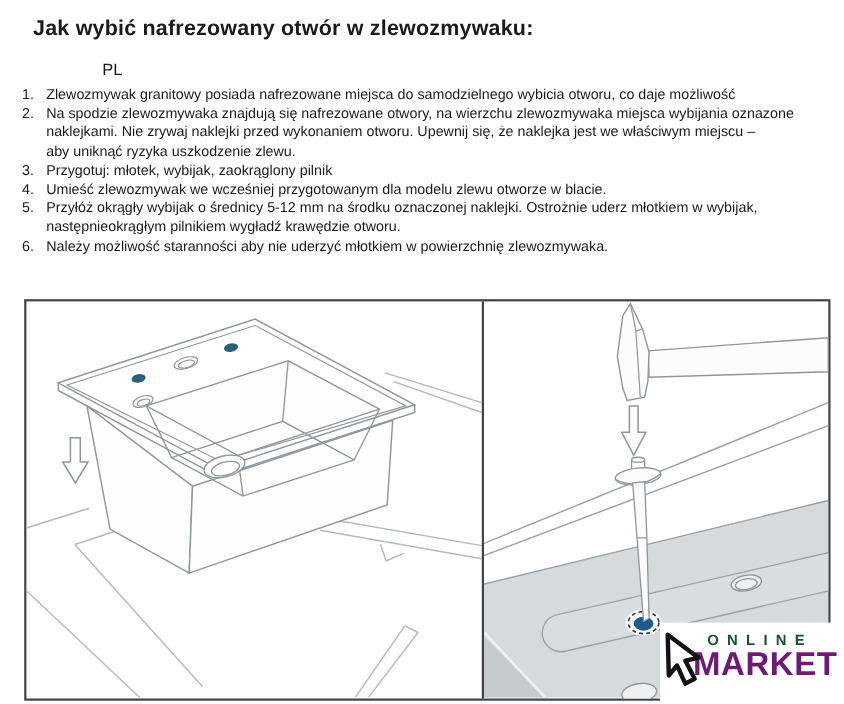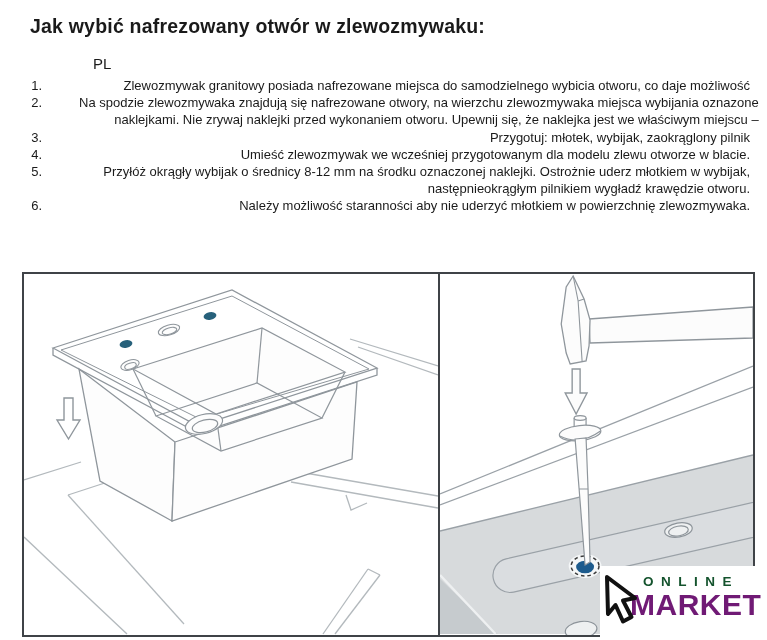--- a/index.html
+++ b/index.html
@@ -1,23 +1,23 @@
 <!DOCTYPE html>
 <html><head>
 <meta charset="utf-8">
 <style>
   html,body{margin:0;padding:0;background:#fff;}
   #page{position:relative;width:767px;height:640px;background:#ffffff;overflow:hidden;
-        font-family:"Liberation Sans","DejaVu Sans",sans-serif;color:#1a1a1a;text-align:right;}
+        font-family:"Liberation Sans","DejaVu Sans",sans-serif;color:#1a1a1a;}
   .title{position:absolute;left:30px;top:15px;font-size:19.5px;font-weight:bold;letter-spacing:.2px;white-space:nowrap;}
   .lang{position:absolute;left:57px;top:55px;font-size:15px;margin-left:36px;}
   .list{position:absolute;left:20px;top:77px;width:730px;font-size:13px;line-height:17.2px;}
   .item{display:flex;}
   .num{flex:0 0 22px;}
-  .body{flex:1;margin-left:37px;}
+  .body{flex:1;}
   .line{white-space:nowrap;}
   .panels{position:absolute;left:22px;top:272px;width:733px;height:365px;
           border:2px solid #3f4347;box-sizing:border-box;display:flex;background:#fff;}
   .panel-left{width:414px;height:100%;}
   .panel-divider{width:2px;background:#3f4347;height:100%;}
   .panel-right{flex:1;height:100%;}
   .panels svg{display:block;width:100%;height:100%;}
   .logo{position:absolute;left:600px;top:566px;width:167px;height:74px;background:#ffffff;z-index:5;}
   .logo-cursor{position:absolute;left:3px;top:8px;z-index:2;}
   .logo-line1{position:absolute;left:43px;top:8px;font-size:13.5px;font-weight:bold;letter-spacing:7.5px;color:#14532d;white-space:nowrap;}
@@ -36,38 +36,39 @@
       <div class="num">1.</div>
       <div class="body">
         <div class="line">Zlewozmywak granitowy posiada nafrezowane miejsca do samodzielnego wybicia otworu, co daje możliwość</div>
       </div>
     </div>
     <div class="item">
       <div class="num">2.</div>
       <div class="body">
         <div class="line">Na spodzie zlewozmywaka znajdują się nafrezowane otwory, na wierzchu zlewozmywaka miejsca wybijania oznazone</div>
         <div class="line">naklejkami. Nie zrywaj naklejki przed wykonaniem otworu. Upewnij się, że naklejka jest we właściwym miejscu –</div>
+        <div class="line">aby uniknąć ryzyka uszkodzenie zlewu.</div>
       </div>
     </div>
     <div class="item">
       <div class="num">3.</div>
       <div class="body">
         <div class="line">Przygotuj: młotek, wybijak, zaokrąglony pilnik</div>
       </div>
     </div>
     <div class="item">
       <div class="num">4.</div>
       <div class="body">
         <div class="line">Umieść zlewozmywak we wcześniej przygotowanym dla modelu zlewu otworze w blacie.</div>
       </div>
     </div>
     <div class="item">
       <div class="num">5.</div>
       <div class="body">
-        <div class="line">Przyłóż okrągły wybijak o średnicy 8-12 mm na środku oznaczonej naklejki. Ostrożnie uderz młotkiem w wybijak,</div>
+        <div class="line">Przyłóż okrągły wybijak o średnicy 5-12 mm na środku oznaczonej naklejki. Ostrożnie uderz młotkiem w wybijak,</div>
         <div class="line">następnieokrągłym pilnikiem wygładź krawędzie otworu.</div>
       </div>
     </div>
     <div class="item">
       <div class="num">6.</div>
       <div class="body">
         <div class="line">Należy możliwość staranności aby nie uderzyć młotkiem w powierzchnię zlewozmywaka.</div>
       </div>
     </div>
   </div>

